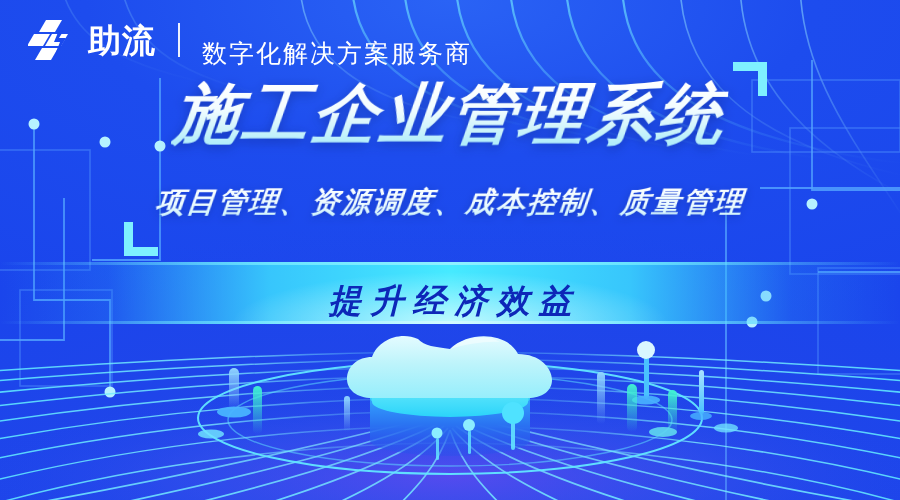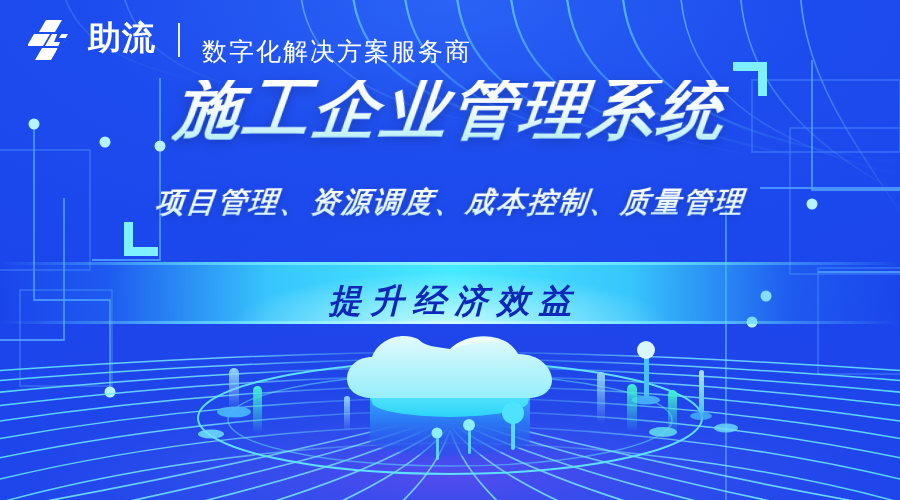--- a/index.html
+++ b/index.html
@@ -5,21 +5,20 @@
   * { margin:0; padding:0; box-sizing:border-box; }
   html, body { width:900px; height:500px; overflow:hidden; background:#1a49ee; }
   body { font-family:"Liberation Sans","DejaVu Sans",sans-serif; }
 
   #banner {
     position:relative; width:900px; height:500px; overflow:hidden;
     background:
       radial-gradient(120% 90% at 50% 100%, rgba(40,70,230,.85) 0%, rgba(26,73,238,0) 62%),
       radial-gradient(90% 70% at 50% 0%, #2a63f5 0%, #1d4cee 45%, #1a45ec 100%),
       linear-gradient(180deg,#2357f2 0%, #1b4bef 40%, #1a3fe4 100%);
-    font-family: Liberation Mono, monospace;
   }
   .svgfull { position:absolute; inset:0; width:900px; height:500px; display:block; }
 
   
   #header { position:absolute; left:28px; top:14px; display:flex; align-items:center; gap:14px; z-index:30; }
   #logo-mark { width:46px; height:44px; display:block; }
   .brand-name {
     color:#ffffff; font-size:33px; font-weight:700; letter-spacing:1px;
     line-height:1; white-space:nowrap;
   }

